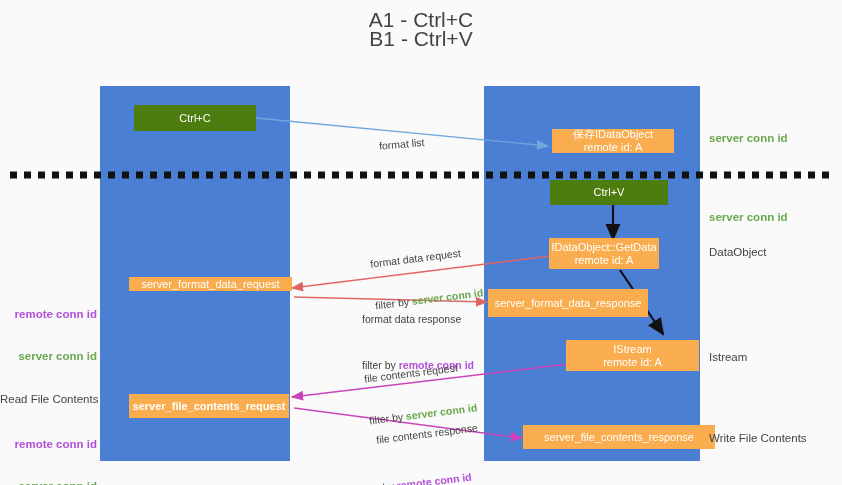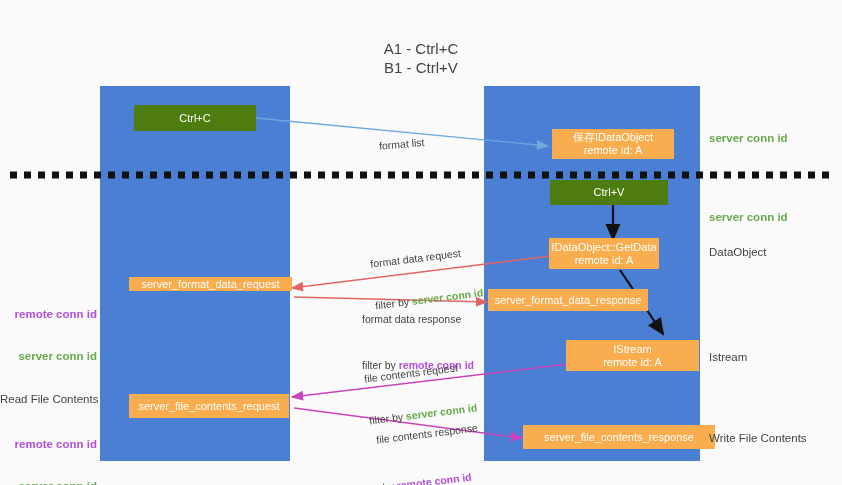--- a/index.html
+++ b/index.html
@@ -23,25 +23,24 @@
     height: 485px;
   }
   .abs { position: absolute; }
 
   
   .title {
     left: 0;
     top: 10px;
     width: 842px;
     text-align: center;
-    font-size: 15px;
+    font-size: 21px;
     line-height: 19px;
     color: #444444;
     white-space: pre;
-    margin-top: 29px;
   }
 
   
   .col-header {
     text-align: center;
     font-size: 11.5px;
     line-height: 13px;
     color: #555555;
     white-space: pre;
   }
@@ -158,36 +157,36 @@
 
     <line x1="568" y1="364" x2="292" y2="397" stroke="#cc44bb" stroke-width="1.4" marker-end="url(#ah-magenta)"></line>
 
     <line x1="294" y1="408" x2="522" y2="438" stroke="#cc44bb" stroke-width="1.4" marker-end="url(#ah-magenta)"></line>
 
     <line x1="10" y1="175" x2="832" y2="175" stroke="#111111" stroke-width="7" stroke-dasharray="7 7"></line>
   </svg>
 
   <div class="abs node green" style="left:134px; top:105px; width:122px; height:26px;">Ctrl+C</div>
 
-  <div class="abs node orange" style="left:552px; top:129px; width:122px; height:30px;">保存IDataObject
+  <div class="abs node orange" style="left:552px; top:129px; width:122px; height:24px;">保存IDataObject
 remote id: A</div>
 
   <div class="abs node green" style="left:550px; top:180px; width:118px; height:25px;">Ctrl+V</div>
 
   <div class="abs node orange" style="left:549px; top:238px; width:110px; height:31px;">IDataObject::GetData
 remote id: A</div>
 
   <div class="abs node orange" style="left:566px; top:340px; width:133px; height:31px;">IStream
 remote id: A</div>
 
   <div class="abs node orange" style="left:129px; top:277px; width:163px; height:14px;">server_format_data_request</div>
 
-  <div class="abs node orange" style="left:488px; top:289px; width:160px; height:22px;">server_format_data_response</div>
-
-  <div class="abs node orange" style="left:129px; top:394px; width:160px; height:24px;">server_file_contents_request</div>
+  <div class="abs node orange" style="left:488px; top:289px; width:160px; height:28px;">server_format_data_response</div>
+
+  <div class="abs node orange" style="left:129px; top:394px; width:160px; height:24px;font-weight:bold;">server_file_contents_request</div>
 
   <div class="abs node orange" style="left:523px; top:425px; width:192px; height:24px;">server_file_contents_response</div>
 
   <div class="abs side-label green-txt" style="left:709px; top:131px;">server conn id</div>
 
   <div class="abs side-label green-txt" style="left:709px; top:210px;">server conn id</div>
 
   <div class="abs right-note" style="left:709px; top:245px;">DataObject</div>
 
   <div class="abs right-note" style="left:709px; top:350px;">Istream</div>

